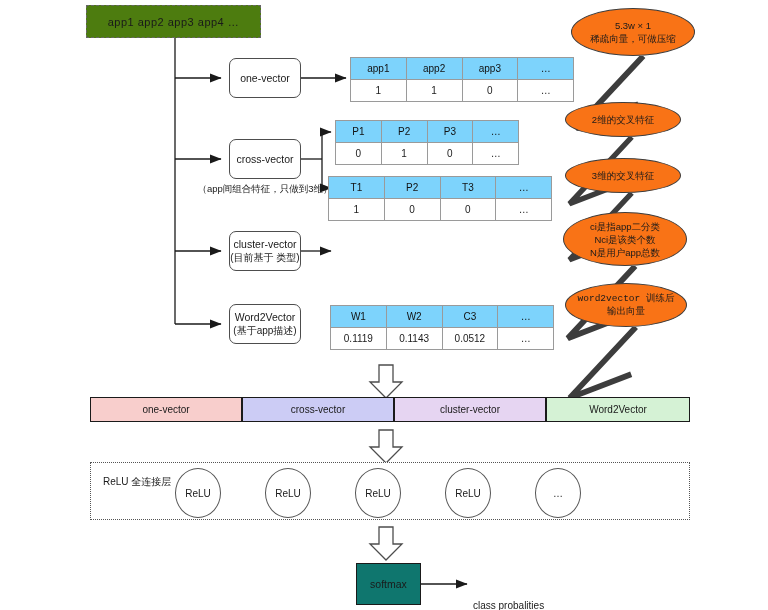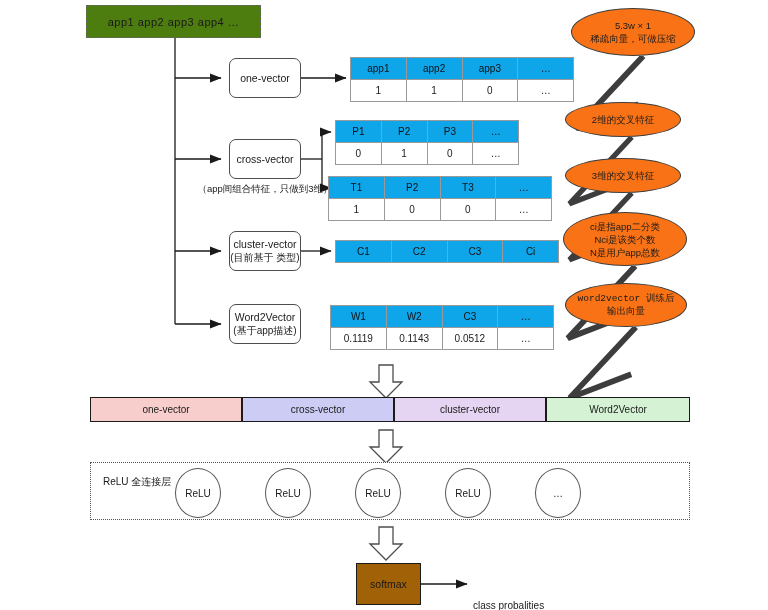--- a/index.html
+++ b/index.html
@@ -21,33 +21,33 @@
   .proc{
     border:1px solid #4d4d4d;border-radius:7px;background:#fff;
     display:flex;flex-direction:column;align-items:center;justify-content:center;
     font-size:10.5px;line-height:14px;text-align:center;color:#1a1a1a;
   }
   .proc .l2{font-size:10px;}
   .caption{font-size:9.5px;color:#1a1a1a;white-space:nowrap;text-align:center;}
 
   
   .sqbox{
-    border:1px solid #1a1a1a;background:#a16207;
+    border:1px solid #1a1a1a;background:#0f766e;
     display:flex;align-items:center;justify-content:center;
     font-size:10.5px;color:#1a1a1a;
   }
 
   
   table.vt{border-collapse:collapse;background:#fff;table-layout:fixed;}
   table.vt td{
     border:1px solid #9a9a9a;
     font-size:10px;text-align:center;color:#1a1a1a;
     height:21px;padding:0 2px;overflow:hidden;white-space:nowrap;
   }
-  table.vt tr.hdr td{background:#0ea5e9;color:#111;}
+  table.vt tr.hdr td{background:#7dd3fc;color:#111;}
   table.vt tr.val td{background:#fff;}
   .muted{color:#9a9a9a;}
 
   
   .bubble{
     border:1px solid #3d3d3d;border-radius:50%/50%;background:#f97316;
     display:flex;align-items:center;justify-content:center;text-align:center;
     font-size:9.5px;line-height:13px;color:#1a1a1a;padding:0 8px;
   }
 
@@ -181,26 +181,20 @@
     <td>1</td>
     <td>0</td>
     <td>0</td>
     <td class="muted">…</td>
   </tr>
 </tbody>
   </table>
 
 <table class="vt abs" style="left:335px;top:240px;width:224px;">
   <tbody>
-      <tr class="hdr">
-    <td>C1</td>
-    <td>C2</td>
-    <td>C3</td>
-    <td>Ci</td>
-  </tr>
 </tbody>
   </table>
 
 <table class="vt abs" style="left:330px;top:305px;width:224px;">
   <tbody>
       <tr class="hdr">
     <td>W1</td>
     <td>W2</td>
     <td>C3</td>
     <td class="muted">…</td>

